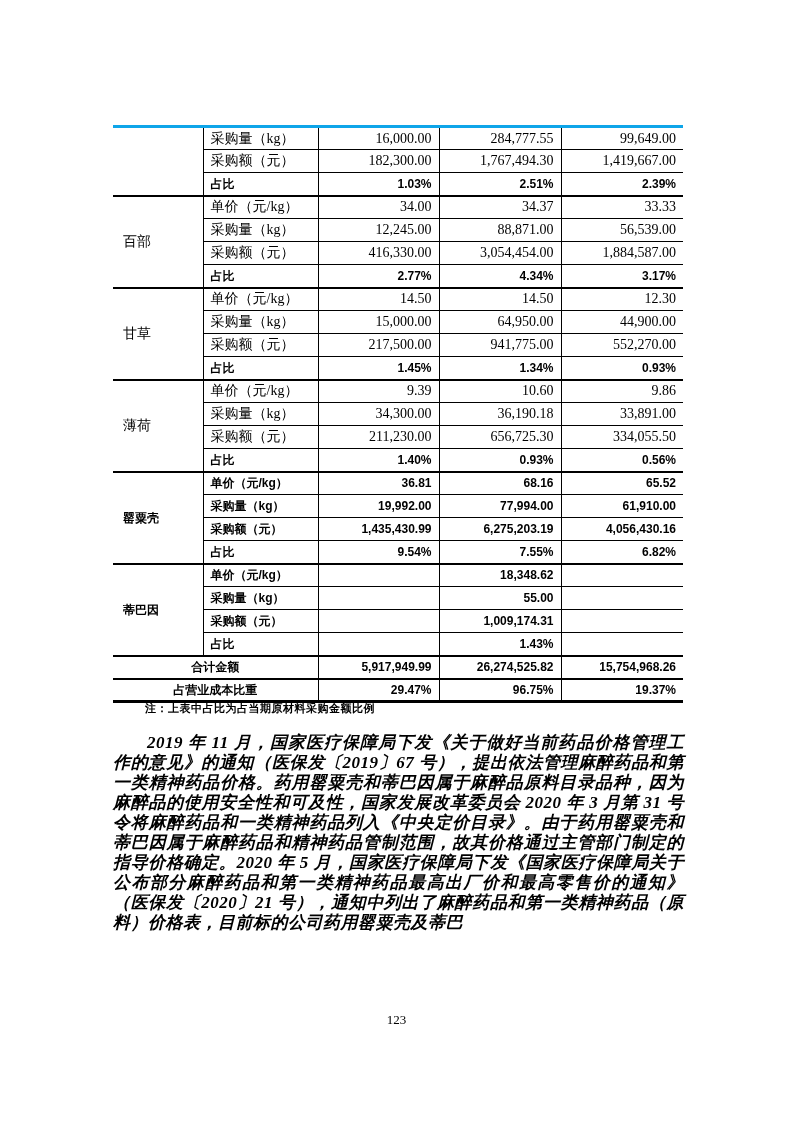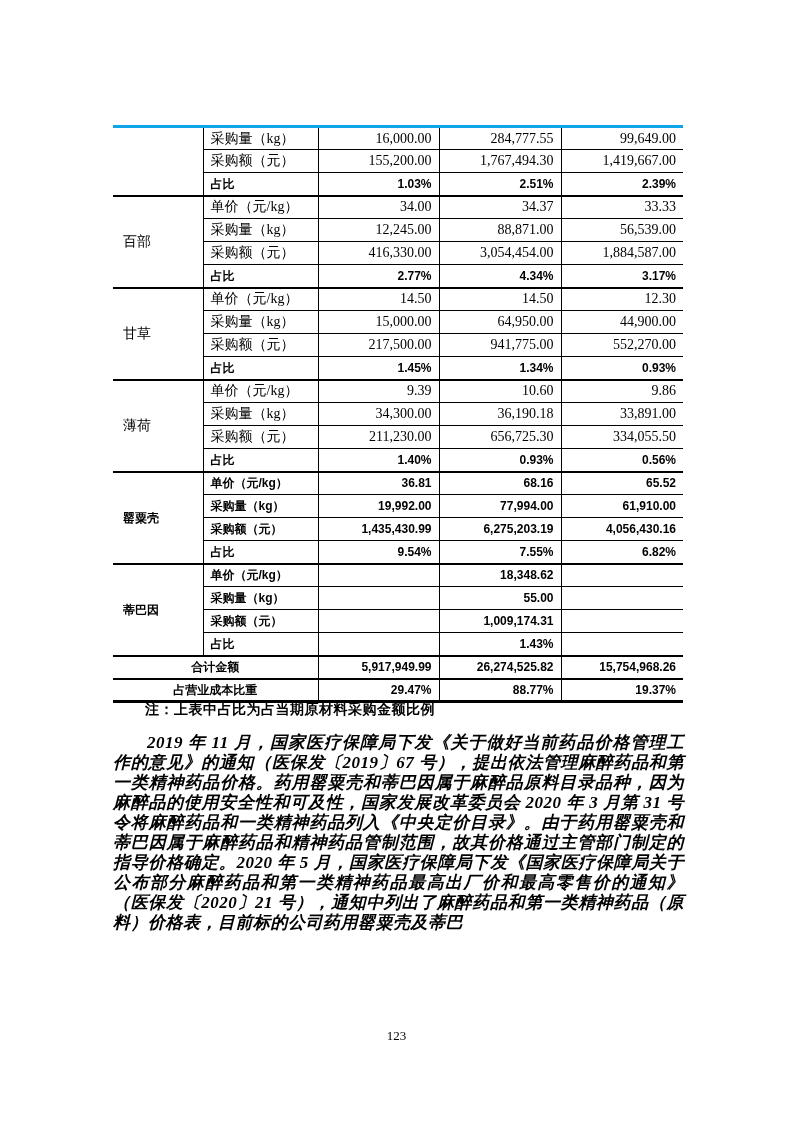--- a/index.html
+++ b/index.html
@@ -65,21 +65,21 @@
     font-family: "Liberation Sans", sans-serif;
     font-weight: 700;
     font-size: 12px;
   }
   .table-note {
     position: absolute;
     left: 145px;
     top: 701px;
     font-family: "Liberation Sans", sans-serif;
     font-weight: 700;
-    font-size: 14px;
+    font-size: 11px;
     letter-spacing: 0.5px;
   }
   .body-paragraph {
     position: absolute;
     left: 113px;
     top: 733px;
     width: 571px;
     font-family: "Liberation Serif", serif;
     font-weight: 700;
     font-size: 17px;
@@ -90,21 +90,20 @@
     font-style: italic;
   }
   .page-number {
     position: absolute;
     left: 0;
     top: 1012px;
     width: 100%;
     text-align: center;
     font-family: "Liberation Serif", serif;
     font-size: 13px;
-    margin-top: 16px;
   }
 </style>
 </head>
 <body>
 
 <div class="page">
 
   <table class="data-table">
     <colgroup>
       <col style="width:90px">
@@ -116,21 +115,21 @@
     <tbody>
         <tr class="group-first">
           <td class="group-cell" rowspan="3"></td>
           <td class="label-cell">采购量（kg）</td>
           <td class="value-cell">16,000.00</td>
           <td class="value-cell">284,777.55</td>
           <td class="value-cell">99,649.00</td>
         </tr>
         <tr class="row-sep">
           <td class="label-cell">采购额（元）</td>
-          <td class="value-cell">155,200.00</td>
+          <td class="value-cell">182,300.00</td>
           <td class="value-cell">1,767,494.30</td>
           <td class="value-cell">1,419,667.00</td>
         </tr>
         <tr class="row-sep bold">
           <td class="label-cell">占比</td>
           <td class="value-cell">1.03%</td>
           <td class="value-cell">2.51%</td>
           <td class="value-cell">2.39%</td>
         </tr>
         <tr class="group-first">
@@ -260,21 +259,21 @@
         </tr>
         <tr class="summary bold">
           <td class="sum-label" colspan="2">合计金额</td>
           <td class="value-cell">5,917,949.99</td>
           <td class="value-cell">26,274,525.82</td>
           <td class="value-cell">15,754,968.26</td>
         </tr>
         <tr class="summary bold">
           <td class="sum-label" colspan="2">占营业成本比重</td>
           <td class="value-cell">29.47%</td>
-          <td class="value-cell">88.77%</td>
+          <td class="value-cell">96.75%</td>
           <td class="value-cell">19.37%</td>
         </tr>
       </tbody>
   </table>
 
   <div class="table-note">注：上表中占比为占当期原材料采购金额比例</div>
 
   <p class="body-paragraph">2019 年 11 月，国家医疗保障局下发《关于做好当前药品价格管理工作的意见》的通知（医保发〔2019〕67 号），提出依法管理麻醉药品和第一类精神药品价格。药用罂粟壳和蒂巴因属于麻醉品原料目录品种，因为麻醉品的使用安全性和可及性，国家发展改革委员会 2020 年 3 月第 31 号令将麻醉药品和一类精神药品列入《中央定价目录》。由于药用罂粟壳和蒂巴因属于麻醉药品和精神药品管制范围，故其价格通过主管部门制定的指导价格确定。2020 年 5 月，国家医疗保障局下发《国家医疗保障局关于公布部分麻醉药品和第一类精神药品最高出厂价和最高零售价的通知》（医保发〔2020〕21 号），通知中列出了麻醉药品和第一类精神药品（原料）价格表，目前标的公司药用罂粟壳及蒂巴</p>
 
   <div class="page-number">123</div>

